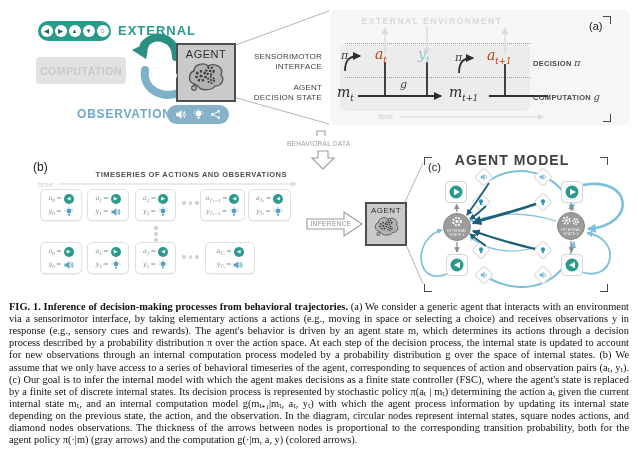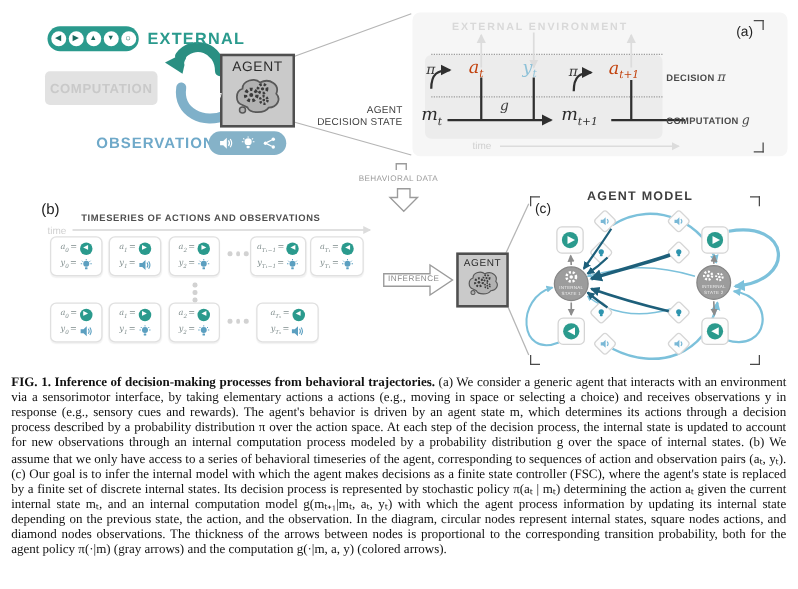--- a/index.html
+++ b/index.html
@@ -49,21 +49,21 @@
   .pi-sym{font-family:"DejaVu Serif",serif;font-style:italic;font-size:11px;color:#3a3a3a;}
   .row-label{font-size:7.5px;color:#4a4a4a;letter-spacing:0.3px;font-weight:bold;}
   .row-label .m{font-size:10px;font-weight:normal;}
   .time-label{color:#d0d0d0;font-size:8px;}
 
   
   .bd-label{left:287px;top:140px;width:60px;text-align:center;color:#9b9b9b;font-size:6.5px;letter-spacing:0.3px;}
   .inf-label{left:306px;top:220px;width:50px;text-align:center;color:#8a8a8a;font-size:6.5px;letter-spacing:0.4px;}
 
   
-  .pb-title{left:65px;top:170px;width:235px;text-align:left;color:#4f4f4f;font-weight:bold;
+  .pb-title{left:52px;top:170px;width:235px;text-align:right;color:#4f4f4f;font-weight:bold;
     font-size:7.5px;letter-spacing:0.5px;}
   .card{position:absolute;height:30px;background:#fff;border:1px solid #e0e0e0;border-radius:5px;
     box-shadow:0 1px 1px rgba(0,0,0,0.06);display:flex;flex-direction:column;justify-content:center;
     align-items:center;gap:1px;z-index:3;}
   .card-line{display:flex;align-items:center;gap:2px;height:12px;}
   .cv{font-family:"DejaVu Serif",serif;font-style:italic;font-size:6.5px;color:#7f8c8c;}
   .cv sub{font-size:4.5px;}
   .cv .eq{font-style:normal;margin-left:1px;}
   .act-dot{width:10px;height:10px;border-radius:50%;background:#2a9a8d;color:#fff;
     display:flex;align-items:center;justify-content:center;}
@@ -71,21 +71,21 @@
   .obs-glyph{width:10px;height:10px;display:flex;align-items:center;justify-content:center;}
   .obs-glyph svg{display:none;}
   .obs-glyph[data-icon="bulb"] svg.i-bulb{display:block;}
   .obs-glyph[data-icon="speaker"] svg.i-speaker{display:block;}
   .dots-h{position:absolute;display:flex;gap:3px;z-index:3;}
   .dots-h i,.dots-v i{width:3.5px;height:3.5px;border-radius:50%;background:#d2d2d2;display:block;}
   .dots-v{position:absolute;display:flex;flex-direction:column;gap:2.5px;z-index:3;}
 
   
   .pc-title{left:452px;top:152px;width:120px;text-align:center;color:#3f3f3f;font-weight:bold;
-    font-size:10px;letter-spacing:1px;}
+    font-size:14px;letter-spacing:1px;}
   .node-label{font-family:"Liberation Sans",sans-serif;font-size:3.6px;fill:#efefef;
     text-anchor:middle;letter-spacing:0.2px;}
 
   
   .caption{position:absolute;left:0;top:301px;width:638px;padding:0 9px;box-sizing:border-box;
     font-family:"Liberation Serif",serif;font-size:10.4px;line-height:1.165;color:#111;
     text-align:justify;z-index:3;}
 </style>
 </head>
 <body>
@@ -333,20 +333,24 @@
           <circle cx="2.4" cy="5.5" r="1.4" fill="#fff"></circle>
           <path d="M3.6,4.9 L7.4,3 M3.6,6.1 L7.4,8" stroke="#fff" stroke-width="1"></path>
         </svg>
   </div>
 
   <div class="lbl ext-env">EXTERNAL ENVIRONMENT</div>
   <div class="lbl ptag" style="left:589px;top:20px;">(a)</div>
   <div class="corner tr" style="left:603px;top:16px;"></div>
   <div class="corner br" style="left:603px;top:114px;"></div>
 
+  <div class="side-label" style="left:240px;top:52px;width:82px;">
+    <span style="display:block">SENSORIMOTOR</span>
+    <span style="display:block">INTERFACE</span>
+  </div>
   <div class="side-label" style="left:240px;top:83px;width:82px;">
     <span style="display:block">AGENT</span>
     <span style="display:block">DECISION STATE</span>
   </div>
 
   <div class="lbl pi-sym" style="left:341px;top:49px;">π</div>
   <div class="lbl math teal" style="left:375px;top:46px;"><span class="m">a</span><sub>t</sub></div>
   <div class="lbl math blue" style="left:418px;top:46px;"><span class="m">y</span><sub>t</sub></div>
   <div class="lbl pi-sym" style="left:455px;top:51px;">π</div>
   <div class="lbl math teal" style="left:487px;top:47px;"><span class="m">a</span><sub>t+1</sub></div>

